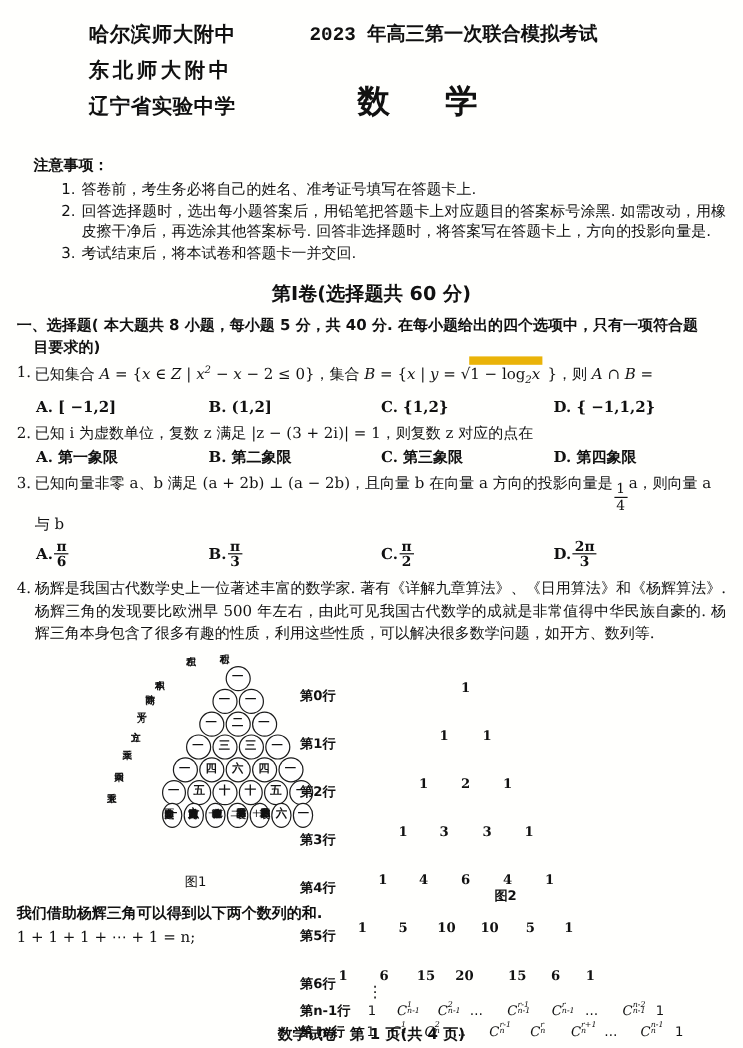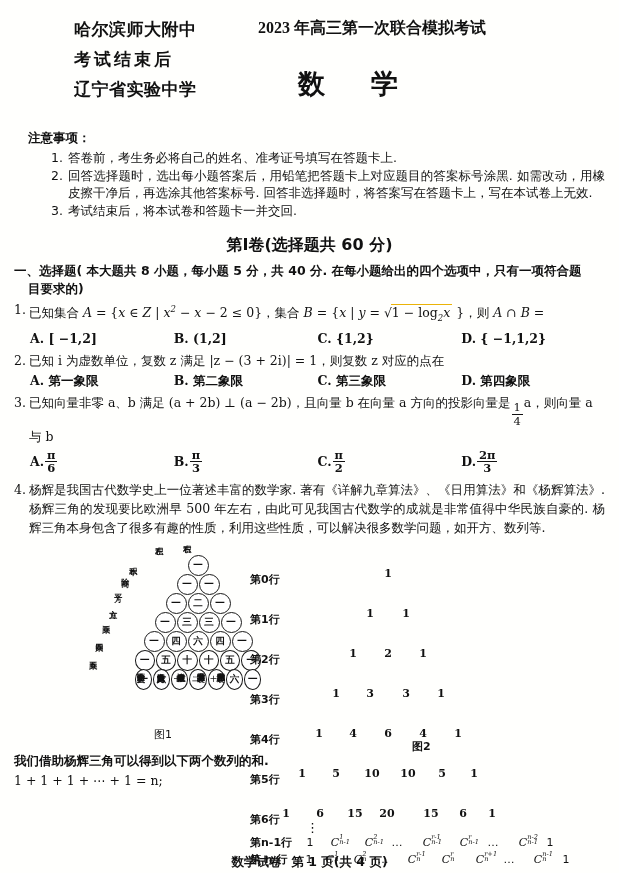--- a/index.html
+++ b/index.html
@@ -45,21 +45,21 @@
     font-family: "DejaVu Sans", "Liberation Sans", sans-serif;
   }
   .school.spaced { letter-spacing: 3px; }
   .exam-title {
     position: absolute;
     left: 258px;
     top: 10px;
     font-size: 16px;
     font-weight: bold;
     white-space: nowrap;
-    font-family: Liberation Serif, serif;
+    font-family: Liberation Mono, monospace;
   }
   .subject {
     position: absolute;
     left: 298px;
     top: 58px;
     font-size: 27px;
     font-weight: bold;
     letter-spacing: 46px;
     font-family: "DejaVu Sans", "Liberation Sans", sans-serif;
   }
@@ -140,21 +140,21 @@
     align-items: center;
     vertical-align: -0.42em;
     margin: 0 1px;
     line-height: 1.05;
     font-size: 0.92em;
   }
   .frac .num { border-bottom: 1px solid #111; padding: 0 2px; }
   .frac .den { padding: 0 2px; }
   .sqrt { display: inline-block; white-space: nowrap; }
   .sqrt .radicand {
-    border-top: 1px solid #eab308;
+    border-top: 7px solid #eab308;
     padding: 0 2px 0 1px;
     margin-left: -1px;
   }
 
   
   .figures {
     position: relative;
     margin: 4px 0 0 0;
     height: 208px;
   }
@@ -296,37 +296,37 @@
   .footer .gap { display: inline-block; width: 10px; }
 </style>
 </head>
 <body>
 
 <div class="page">
 
   <div class="header">
     <div class="schools">
       <div class="school">哈尔滨师大附中</div>
-      <div class="school spaced">考试结束后</div>
+      <div class="school spaced">东北师大附中</div>
       <div class="school">辽宁省实验中学</div>
     </div>
     <div class="exam-title">2023 年高三第一次联合模拟考试</div>
     <div class="subject">数学</div>
   </div>
 
   <div class="notice">
     <div class="notice-title">注意事项：</div>
     <ul class="notice-list">
       <li class="notice-item">
         <span class="notice-num">1.</span>
         <span class="notice-text">答卷前，考生务必将自己的姓名、准考证号填写在答题卡上.</span>
       </li>
       <li class="notice-item">
         <span class="notice-num">2.</span>
-        <span class="notice-text">回答选择题时，选出每小题答案后，用铅笔把答题卡上对应题目的答案标号涂黑. 如需改动，用橡皮擦干净后，再选涂其他答案标号. 回答非选择题时，将答案写在答题卡上，写在本试卷上无效.</span>
+        <span class="notice-text">回答选择题时，选出每小题答案后，用铅笔把答题卡上对应题目的答案标号涂黑. 如需改动，用橡皮擦干净后，再选涂其他答案标号. 回答非选择题时，将答案写在答题卡上，方向的投影向量是.</span>
       </li>
       <li class="notice-item">
         <span class="notice-num">3.</span>
         <span class="notice-text">考试结束后，将本试卷和答题卡一并交回.</span>
       </li>
     </ul>
   </div>
 
   <div class="paper-section">第Ⅰ卷(选择题共 60 分)</div>
   <div class="choice-head">

